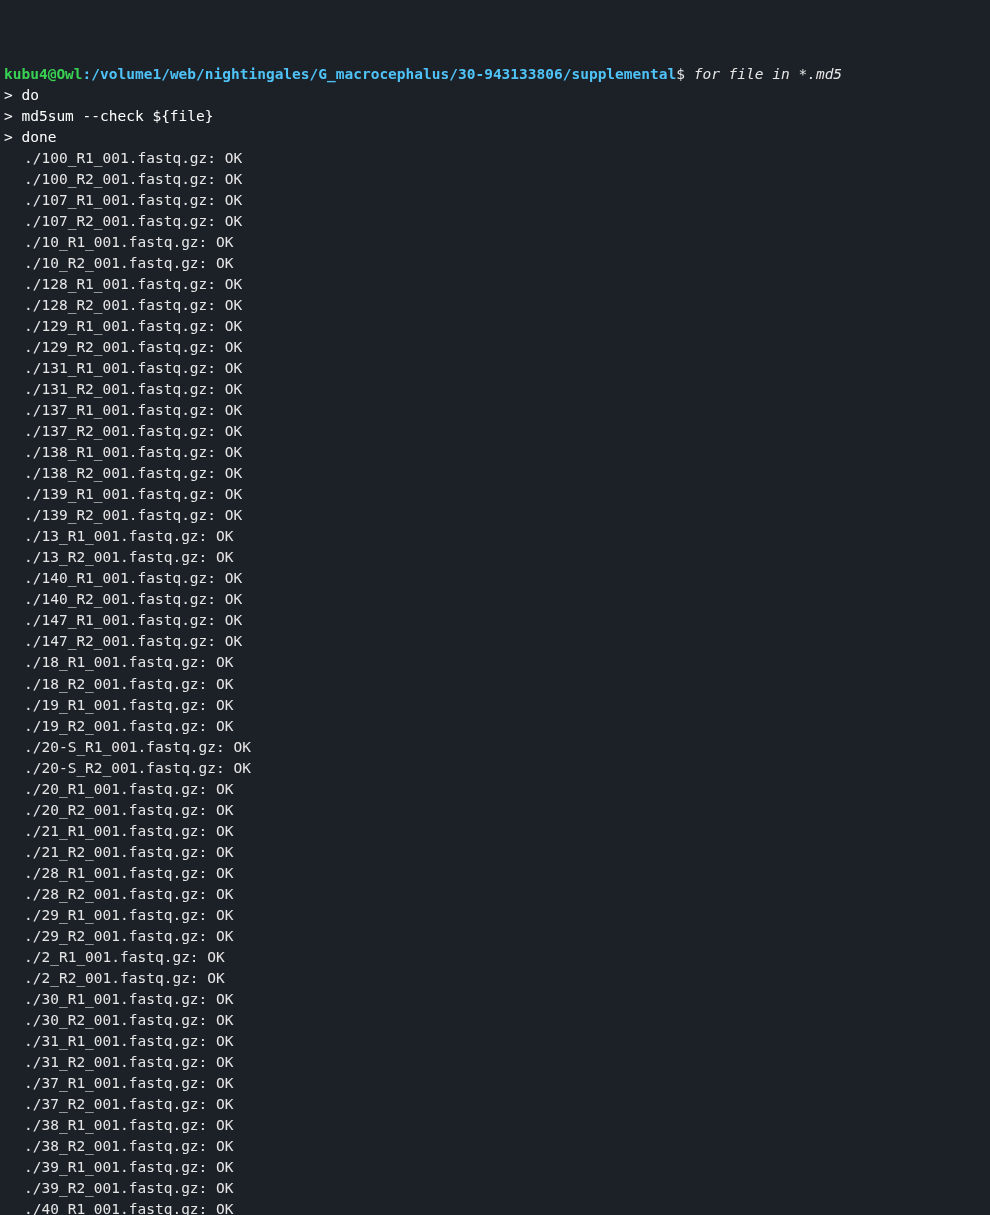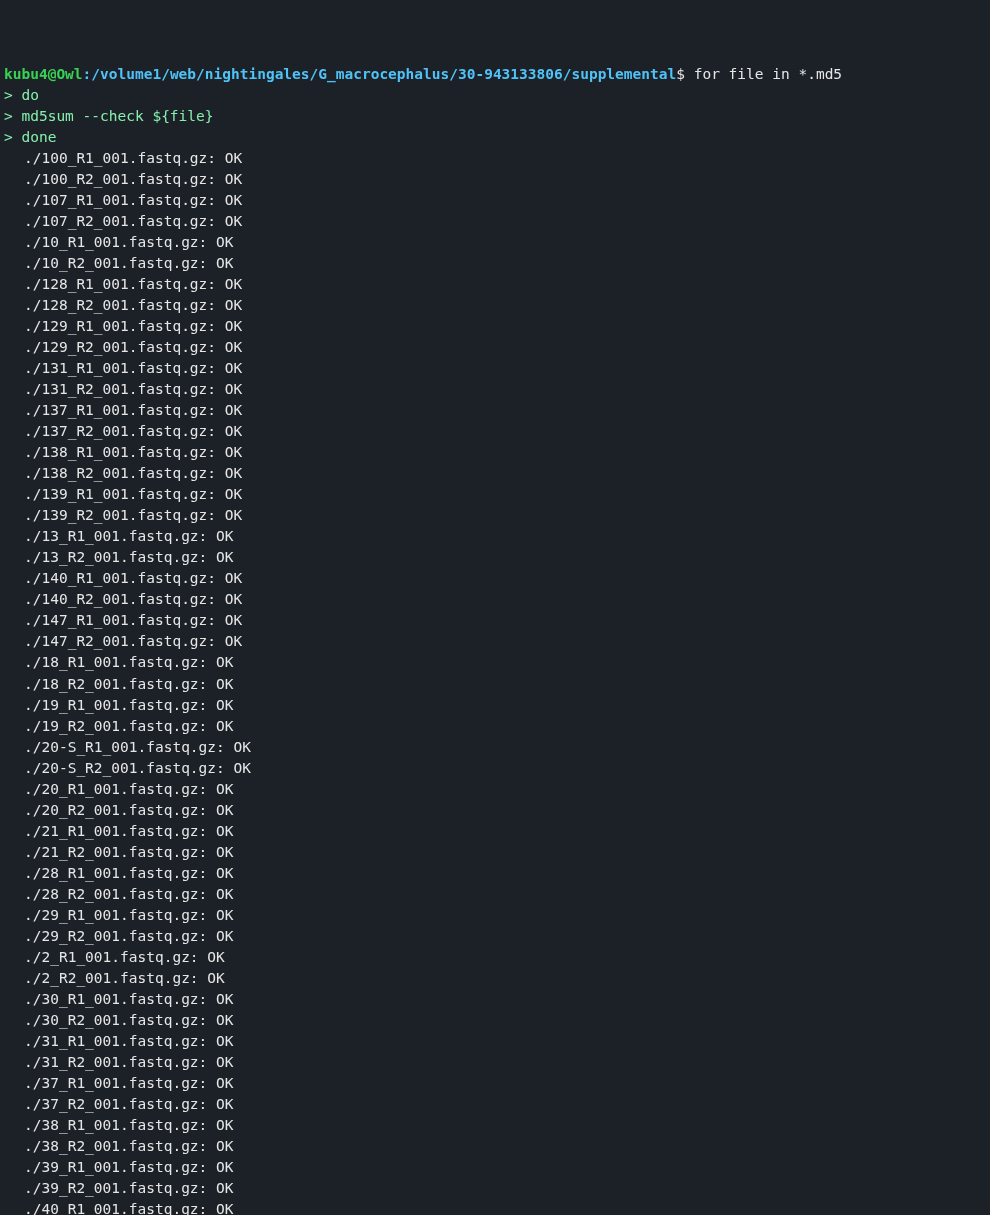--- a/index.html
+++ b/index.html
@@ -14,22 +14,22 @@
       overflow-x: auto;
       width: 990px;
       min-height: 1215px;
     }
     .terminal {
       padding: 1px 4px 4px 4px;
     }
     .user { color: #39d353; font-weight: bold; margin-top: 22px; }
     .path { color: #4fc3f7; font-weight: bold; }
     .dollar { color: #e6e6e6; }
-    .cmd { color: #e6e6e6; }
-    .cont { color: #86efac; }
+    .cmd { color: #e6e6e6; font-style: italic; }
+    .cont { color: #ffffff; }
     .out { color: #e6e6e6; margin-left: 20px; }
     .line { display: block; }
   </style>
 </head>
 <body>
 
 
 <div class="terminal"><span class="line"><span class="user">kubu4@Owl</span><span class="path">:</span><span class="path">/volume1/web/nightingales/G_macrocephalus/30-943133806/supplemental</span><span class="dollar">$</span><span class="cmd"> </span><span class="cmd">for file in *.md5</span></span><div id="continuation-lines"><span class="line cont">&gt; do</span><span class="line cont">&gt; md5sum --check ${file}</span><span class="line cont">&gt; done</span></div><div id="output-lines"><span class="line out">./100_R1_001.fastq.gz: OK</span><span class="line out">./100_R2_001.fastq.gz: OK</span><span class="line out">./107_R1_001.fastq.gz: OK</span><span class="line out">./107_R2_001.fastq.gz: OK</span><span class="line out">./10_R1_001.fastq.gz: OK</span><span class="line out">./10_R2_001.fastq.gz: OK</span><span class="line out">./128_R1_001.fastq.gz: OK</span><span class="line out">./128_R2_001.fastq.gz: OK</span><span class="line out">./129_R1_001.fastq.gz: OK</span><span class="line out">./129_R2_001.fastq.gz: OK</span><span class="line out">./131_R1_001.fastq.gz: OK</span><span class="line out">./131_R2_001.fastq.gz: OK</span><span class="line out">./137_R1_001.fastq.gz: OK</span><span class="line out">./137_R2_001.fastq.gz: OK</span><span class="line out">./138_R1_001.fastq.gz: OK</span><span class="line out">./138_R2_001.fastq.gz: OK</span><span class="line out">./139_R1_001.fastq.gz: OK</span><span class="line out">./139_R2_001.fastq.gz: OK</span><span class="line out">./13_R1_001.fastq.gz: OK</span><span class="line out">./13_R2_001.fastq.gz: OK</span><span class="line out">./140_R1_001.fastq.gz: OK</span><span class="line out">./140_R2_001.fastq.gz: OK</span><span class="line out">./147_R1_001.fastq.gz: OK</span><span class="line out">./147_R2_001.fastq.gz: OK</span><span class="line out">./18_R1_001.fastq.gz: OK</span><span class="line out">./18_R2_001.fastq.gz: OK</span><span class="line out">./19_R1_001.fastq.gz: OK</span><span class="line out">./19_R2_001.fastq.gz: OK</span><span class="line out">./20-S_R1_001.fastq.gz: OK</span><span class="line out">./20-S_R2_001.fastq.gz: OK</span><span class="line out">./20_R1_001.fastq.gz: OK</span><span class="line out">./20_R2_001.fastq.gz: OK</span><span class="line out">./21_R1_001.fastq.gz: OK</span><span class="line out">./21_R2_001.fastq.gz: OK</span><span class="line out">./28_R1_001.fastq.gz: OK</span><span class="line out">./28_R2_001.fastq.gz: OK</span><span class="line out">./29_R1_001.fastq.gz: OK</span><span class="line out">./29_R2_001.fastq.gz: OK</span><span class="line out">./2_R1_001.fastq.gz: OK</span><span class="line out">./2_R2_001.fastq.gz: OK</span><span class="line out">./30_R1_001.fastq.gz: OK</span><span class="line out">./30_R2_001.fastq.gz: OK</span><span class="line out">./31_R1_001.fastq.gz: OK</span><span class="line out">./31_R2_001.fastq.gz: OK</span><span class="line out">./37_R1_001.fastq.gz: OK</span><span class="line out">./37_R2_001.fastq.gz: OK</span><span class="line out">./38_R1_001.fastq.gz: OK</span><span class="line out">./38_R2_001.fastq.gz: OK</span><span class="line out">./39_R1_001.fastq.gz: OK</span><span class="line out">./39_R2_001.fastq.gz: OK</span><span class="line out">./40_R1_001.fastq.gz: OK</span></div></div>
 
 

